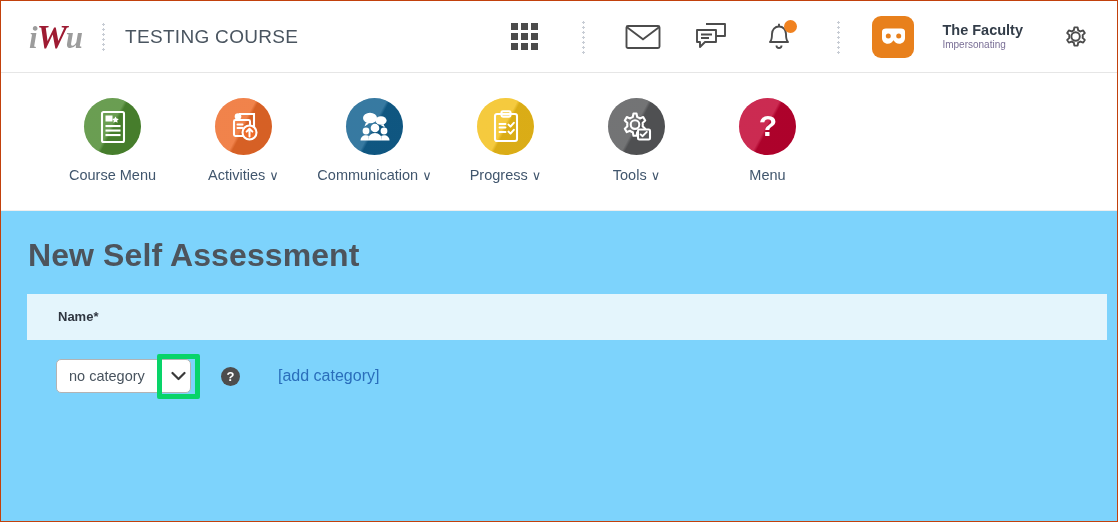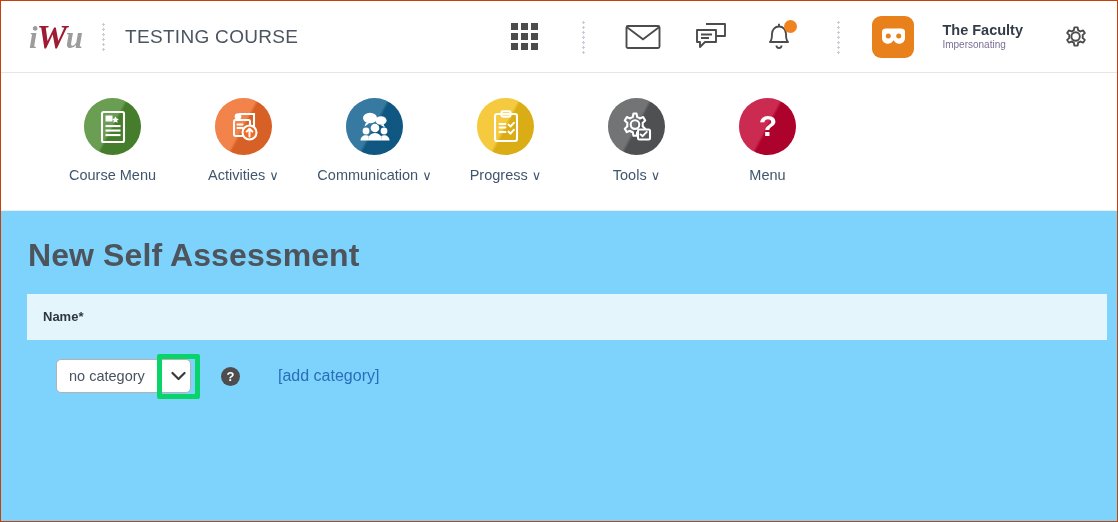--- a/index.html
+++ b/index.html
@@ -161,21 +161,21 @@
     font-size: 23px;
     font-weight: 400;
     color: #4d545c;
   }
 
   .bluepanel {
     margin-top: 20px;
     margin-left: -1px;
     width: 1080px;
     background: #e4f5fc;
-    padding: 15px 0 16px 16px;
+    padding: 15px 0 16px 31px;
   }
   .field-label {
     font-size: 13px;
     font-weight: bold;
     color: #2f3640;
   }
   .req { color: #2f3640; font-weight: bold; }
   .name-input {
     display: block;
     margin-top: 9px;

